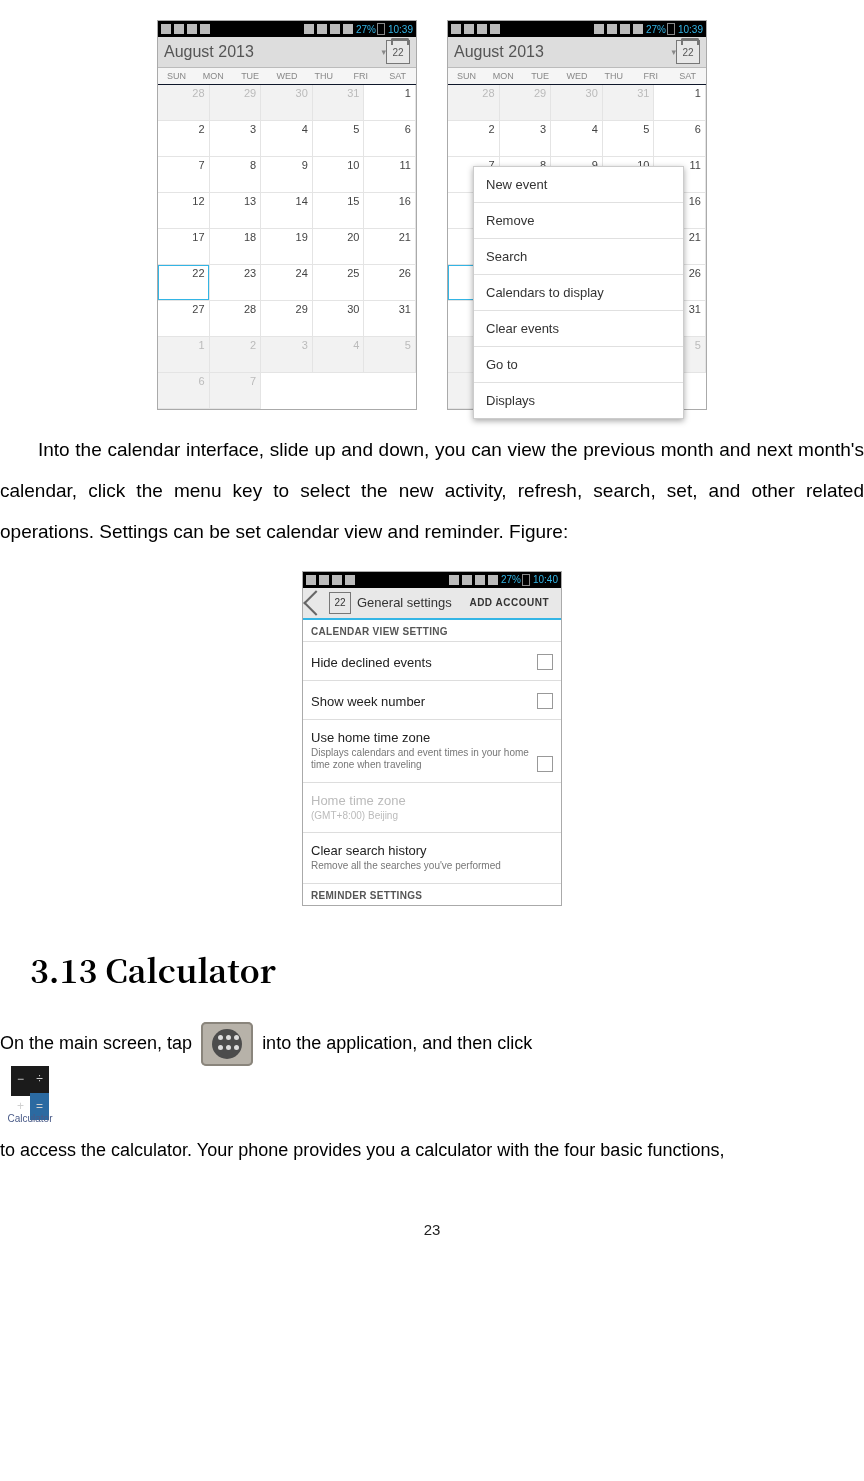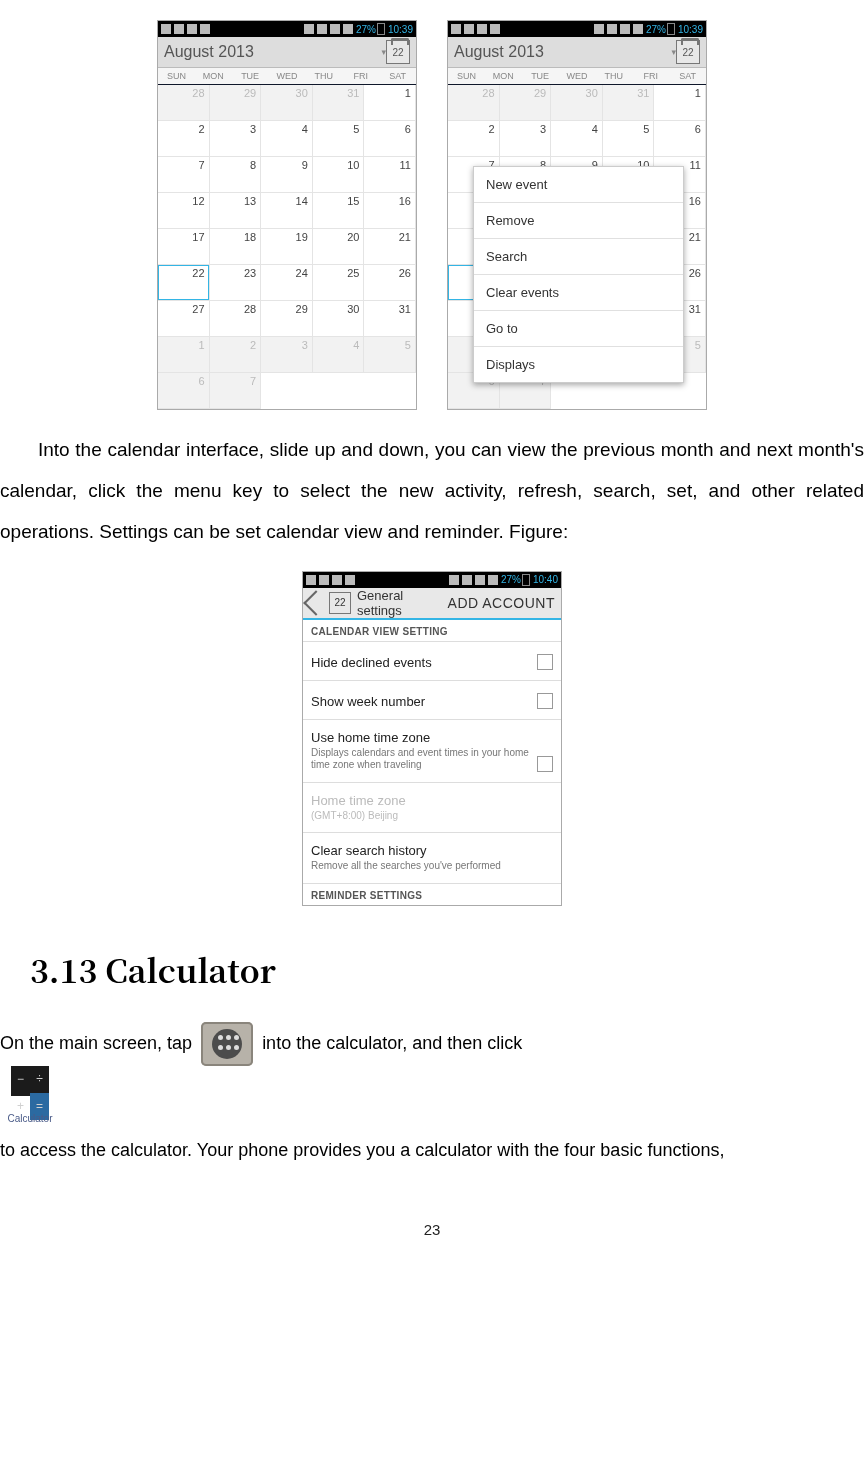--- a/index.html
+++ b/index.html
@@ -134,21 +134,21 @@
     width:16px; height:16px; margin:0 4px;
     display:inline-block;
     border-top:2px solid #666; border-left:2px solid #666;
     transform:rotate(-45deg);
   }
   .set-hdr .small-ico{
     width:20px;height:20px;display:flex;align-items:center;justify-content:center;
     font-size:10px;border:1px solid #777;margin-right:6px;background:#e8e8e8;
   }
   .set-hdr .lbl{ font-size:13px; color:#333; flex:1; }
-  .set-hdr .add{ font-size:14px; font-weight:normal; color:#333; margin-right:6px; letter-spacing:.5px;}
+  .set-hdr .add{ font-size:10px; font-weight:bold; color:#333; margin-right:12px; letter-spacing:.5px;}
 
   .set-section{
     font-size:10px; font-weight:bold; color:#555; padding:6px 8px 4px 8px;
     background:#fff; letter-spacing:.3px;
   }
   .set-row{
     padding:10px 8px; border-top:1px solid #ddd; display:flex; align-items:flex-end;
     font-size:13px; color:#222; background:#fff;
   }
   .set-row .txt{ flex:1; }
@@ -359,20 +359,21 @@
           <div class="cell other">4</div>
           <div class="cell other">5</div>
           <div class="cell other">6</div>
           <div class="cell other">7</div>
         </div>
 
       <div class="popup" id="menu-popup">
           <div class="item">New event</div>
           <div class="item">Remove</div>
           <div class="item">Search</div>
+          <div class="item">Calendars to display</div>
           <div class="item">Clear events</div>
           <div class="item">Go to</div>
           <div class="item">Displays</div>
         </div>
     </div>
   </div>
 
   <p class="para first-indent">Into the calendar interface, slide up and down, you can view the previous month and next month's calendar, click the menu key to select the new activity, refresh, search, set, and other related operations. Settings can be set calendar view and reminder. Figure:</p>
 
   <div class="phone settings">
@@ -435,21 +436,21 @@
           <span class="circ">
         <span class="dot"></span>
             <span class="dot"></span>
             <span class="dot"></span>
         <span class="dot"></span>
             <span class="dot"></span>
             <span class="dot"></span>
       </span>
         </span>
     </span>
-    <span> into the calculator, and then click </span>
+    <span> into the application, and then click </span>
     <span class="inline-ico calc-ico">
       <span class="grid4">
         <span class="q">−</span>
         <span class="q">÷</span>
         <span class="q">+</span>
         <span class="q eq">=</span>
       </span>
       <span class="lbl">Calculator</span>
     </span>
     <span> to access the calculator. Your phone provides you a calculator with the four basic functions,</span>

